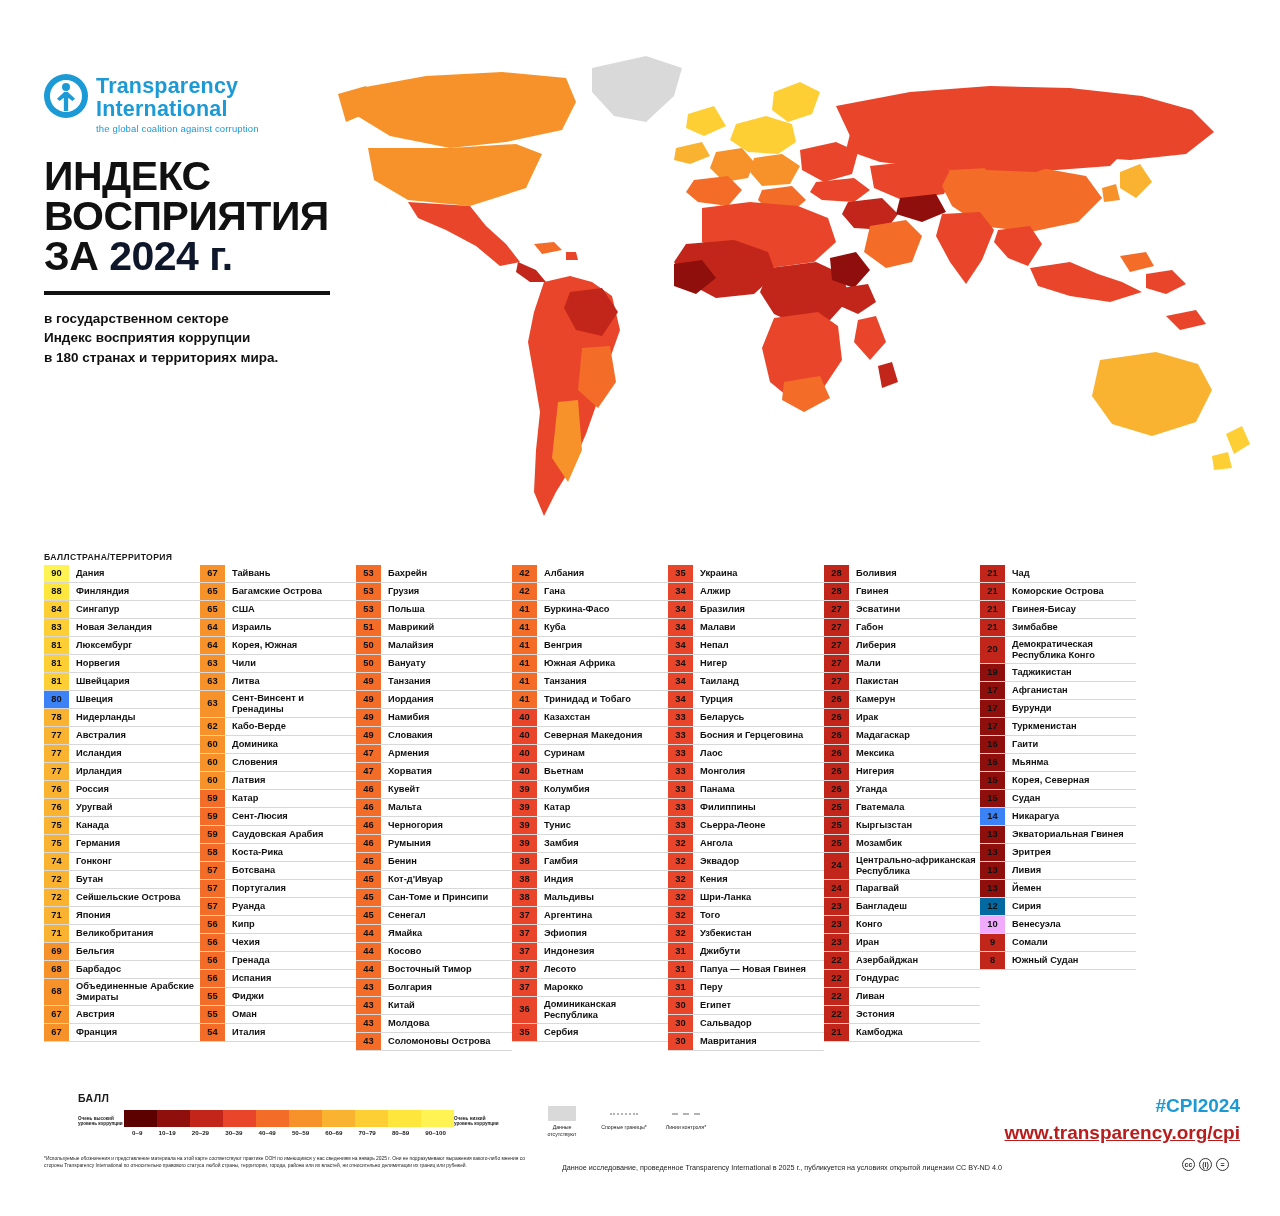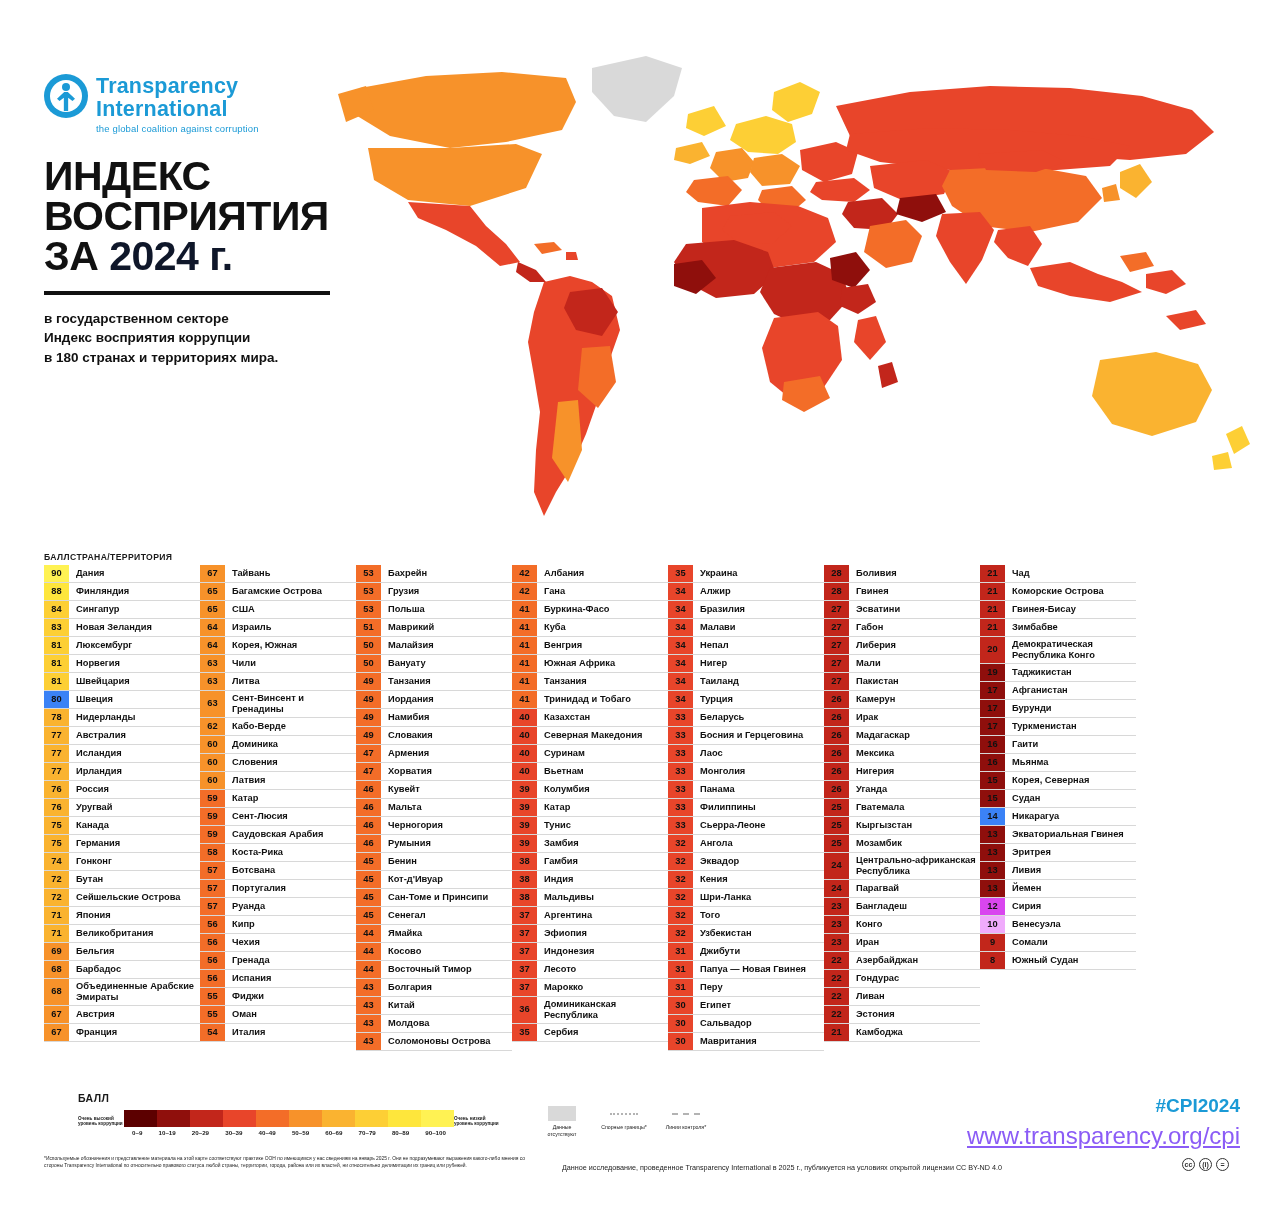--- a/index.html
+++ b/index.html
@@ -117,21 +117,21 @@
     width:13px; height:13px; border:1.2px solid #333; border-radius:50%;
     font-size:7px; display:flex; align-items:center; justify-content:center;
     font-weight:bold; color:#333;
   }
   #hashtag {
     position:absolute; right:40px; top:1095px; text-align:right;
     font-size:19px; font-weight:bold; color:#1b9ad6;
   }
   #site {
     position:absolute; right:40px; top:1122px; text-align:right;
-    font-size:24px; font-weight:normal; color:#8b5cf6;
+    font-size:19px; font-weight:bold; color:#b91c1c;
   }
 </style>
 </head>
 <body>
 
 <div id="header">
   <div class="logo-row">
     <div class="logo-mark">
       <div class="ring"></div>
       <div class="inner"></div>
@@ -961,21 +961,21 @@
       </div>
       <div class="row">
         <div class="score" style="background: rgb(143, 15, 12);">13</div>
         <div class="name">Ливия</div>
       </div>
       <div class="row">
         <div class="score" style="background: rgb(143, 15, 12);">13</div>
         <div class="name">Йемен</div>
       </div>
       <div class="row">
-        <div class="score" style="background: #d946ef;">12</div>
+        <div class="score" style="background: #0369a1;">12</div>
         <div class="name">Сирия</div>
       </div>
       <div class="row">
         <div class="score" style="background: #f0abfc;">10</div>
         <div class="name">Венесуэла</div>
       </div>
       <div class="row">
         <div class="score" style="background: rgb(194, 38, 27);">9</div>
         <div class="name">Сомали</div>
       </div>

